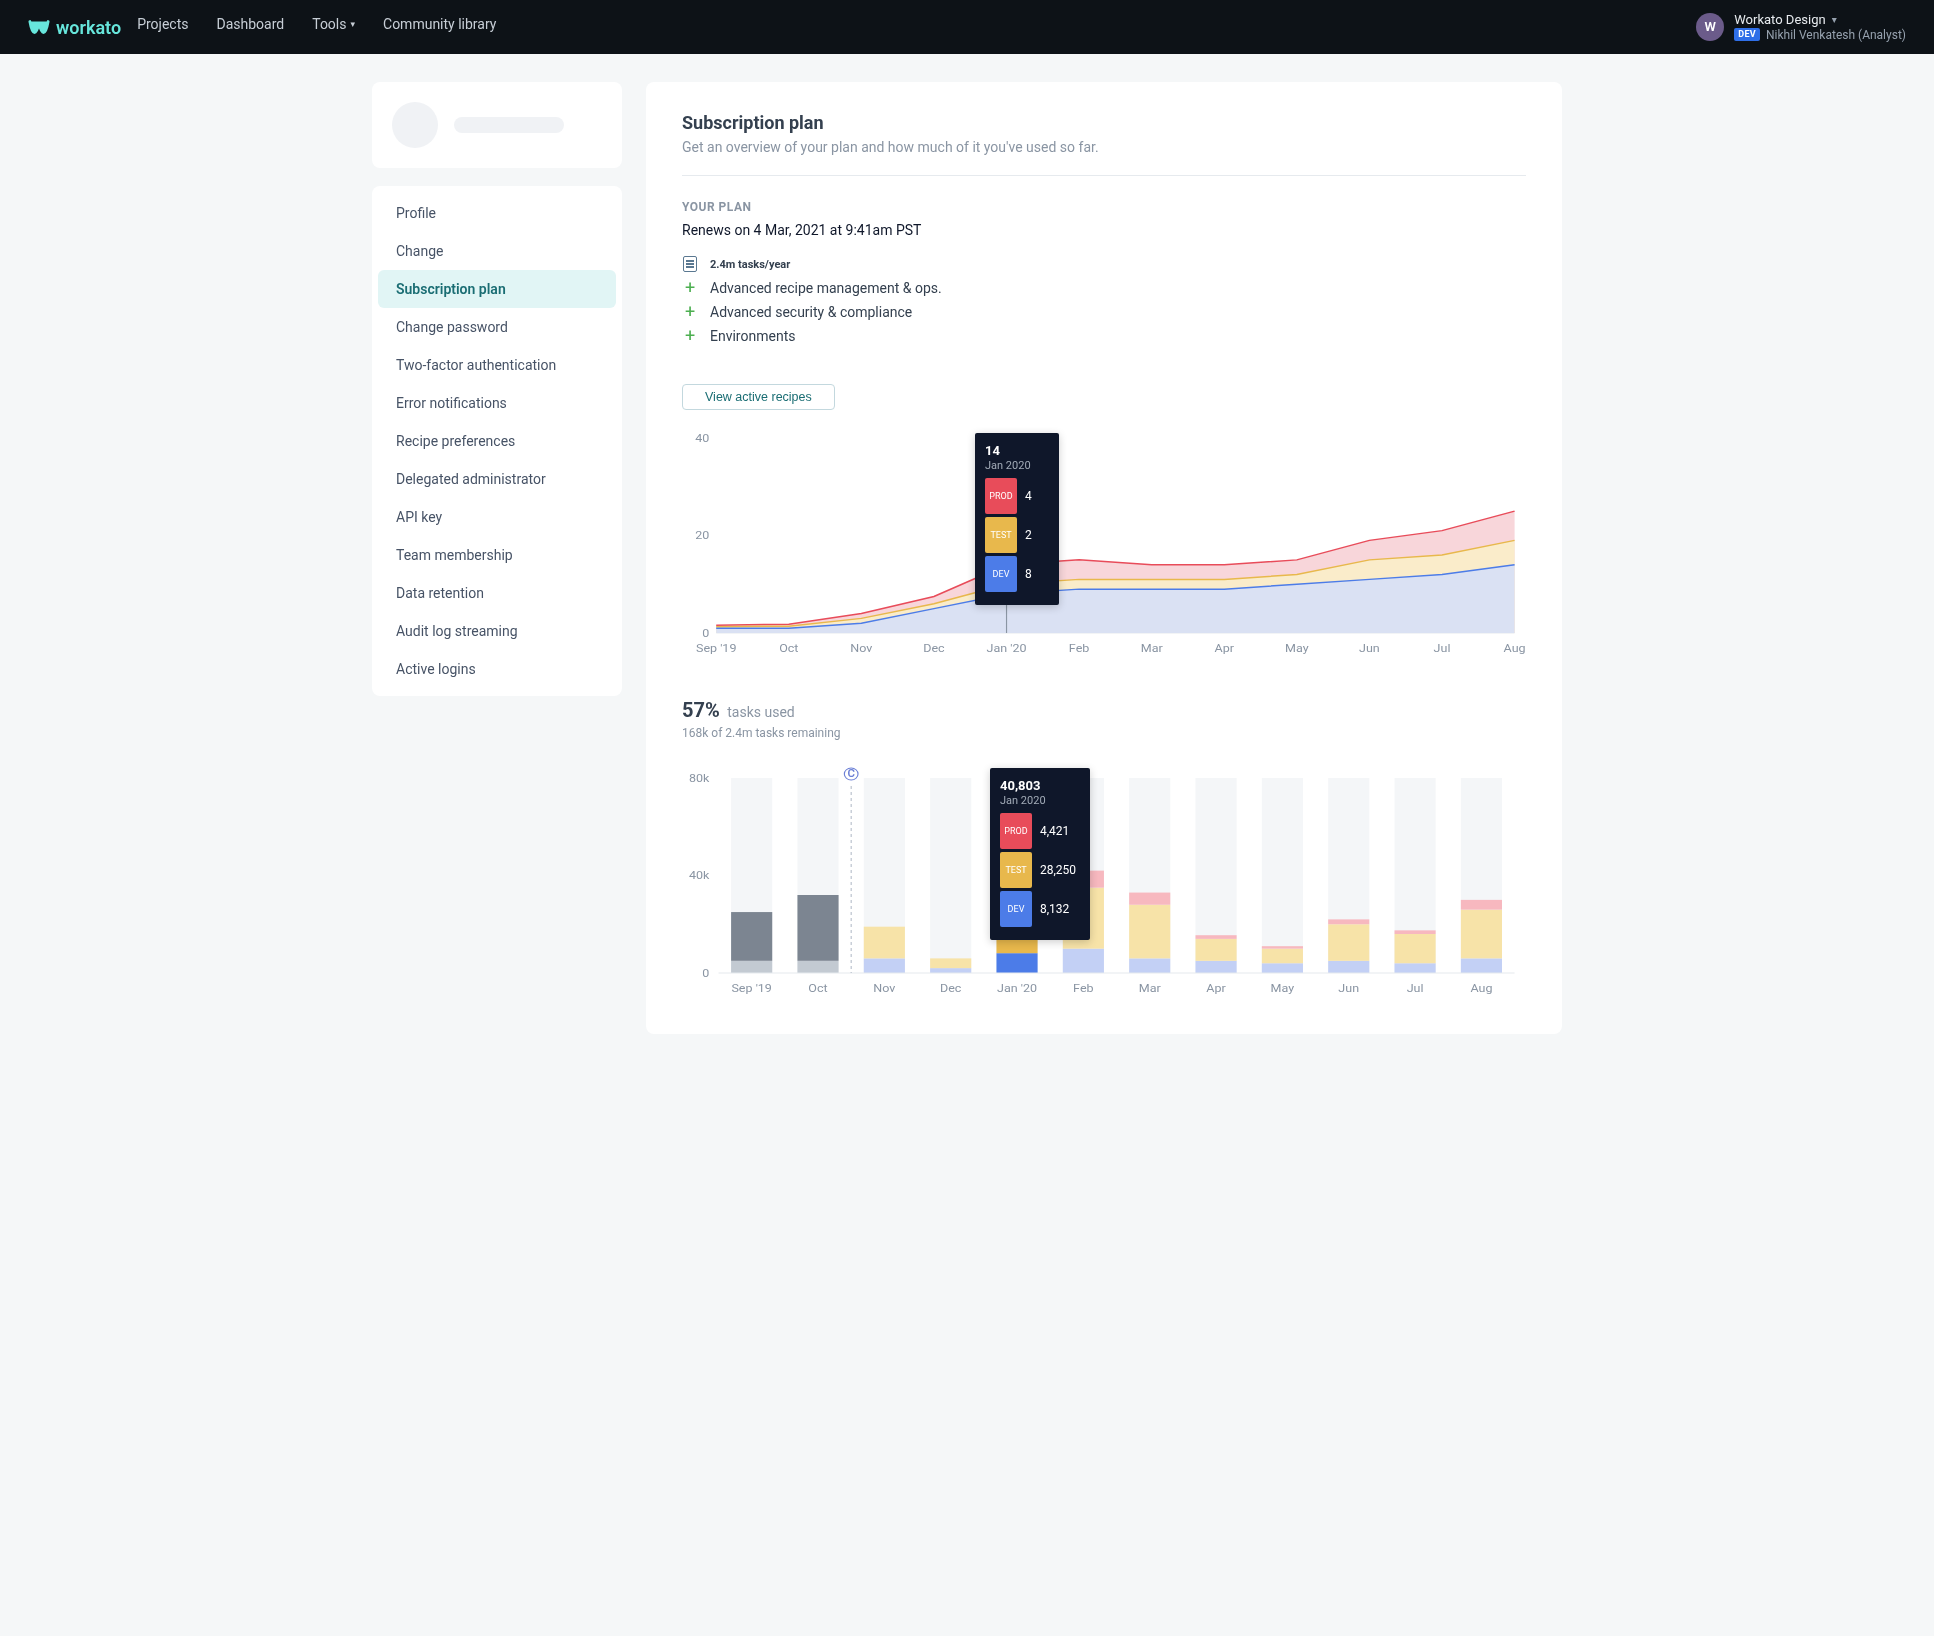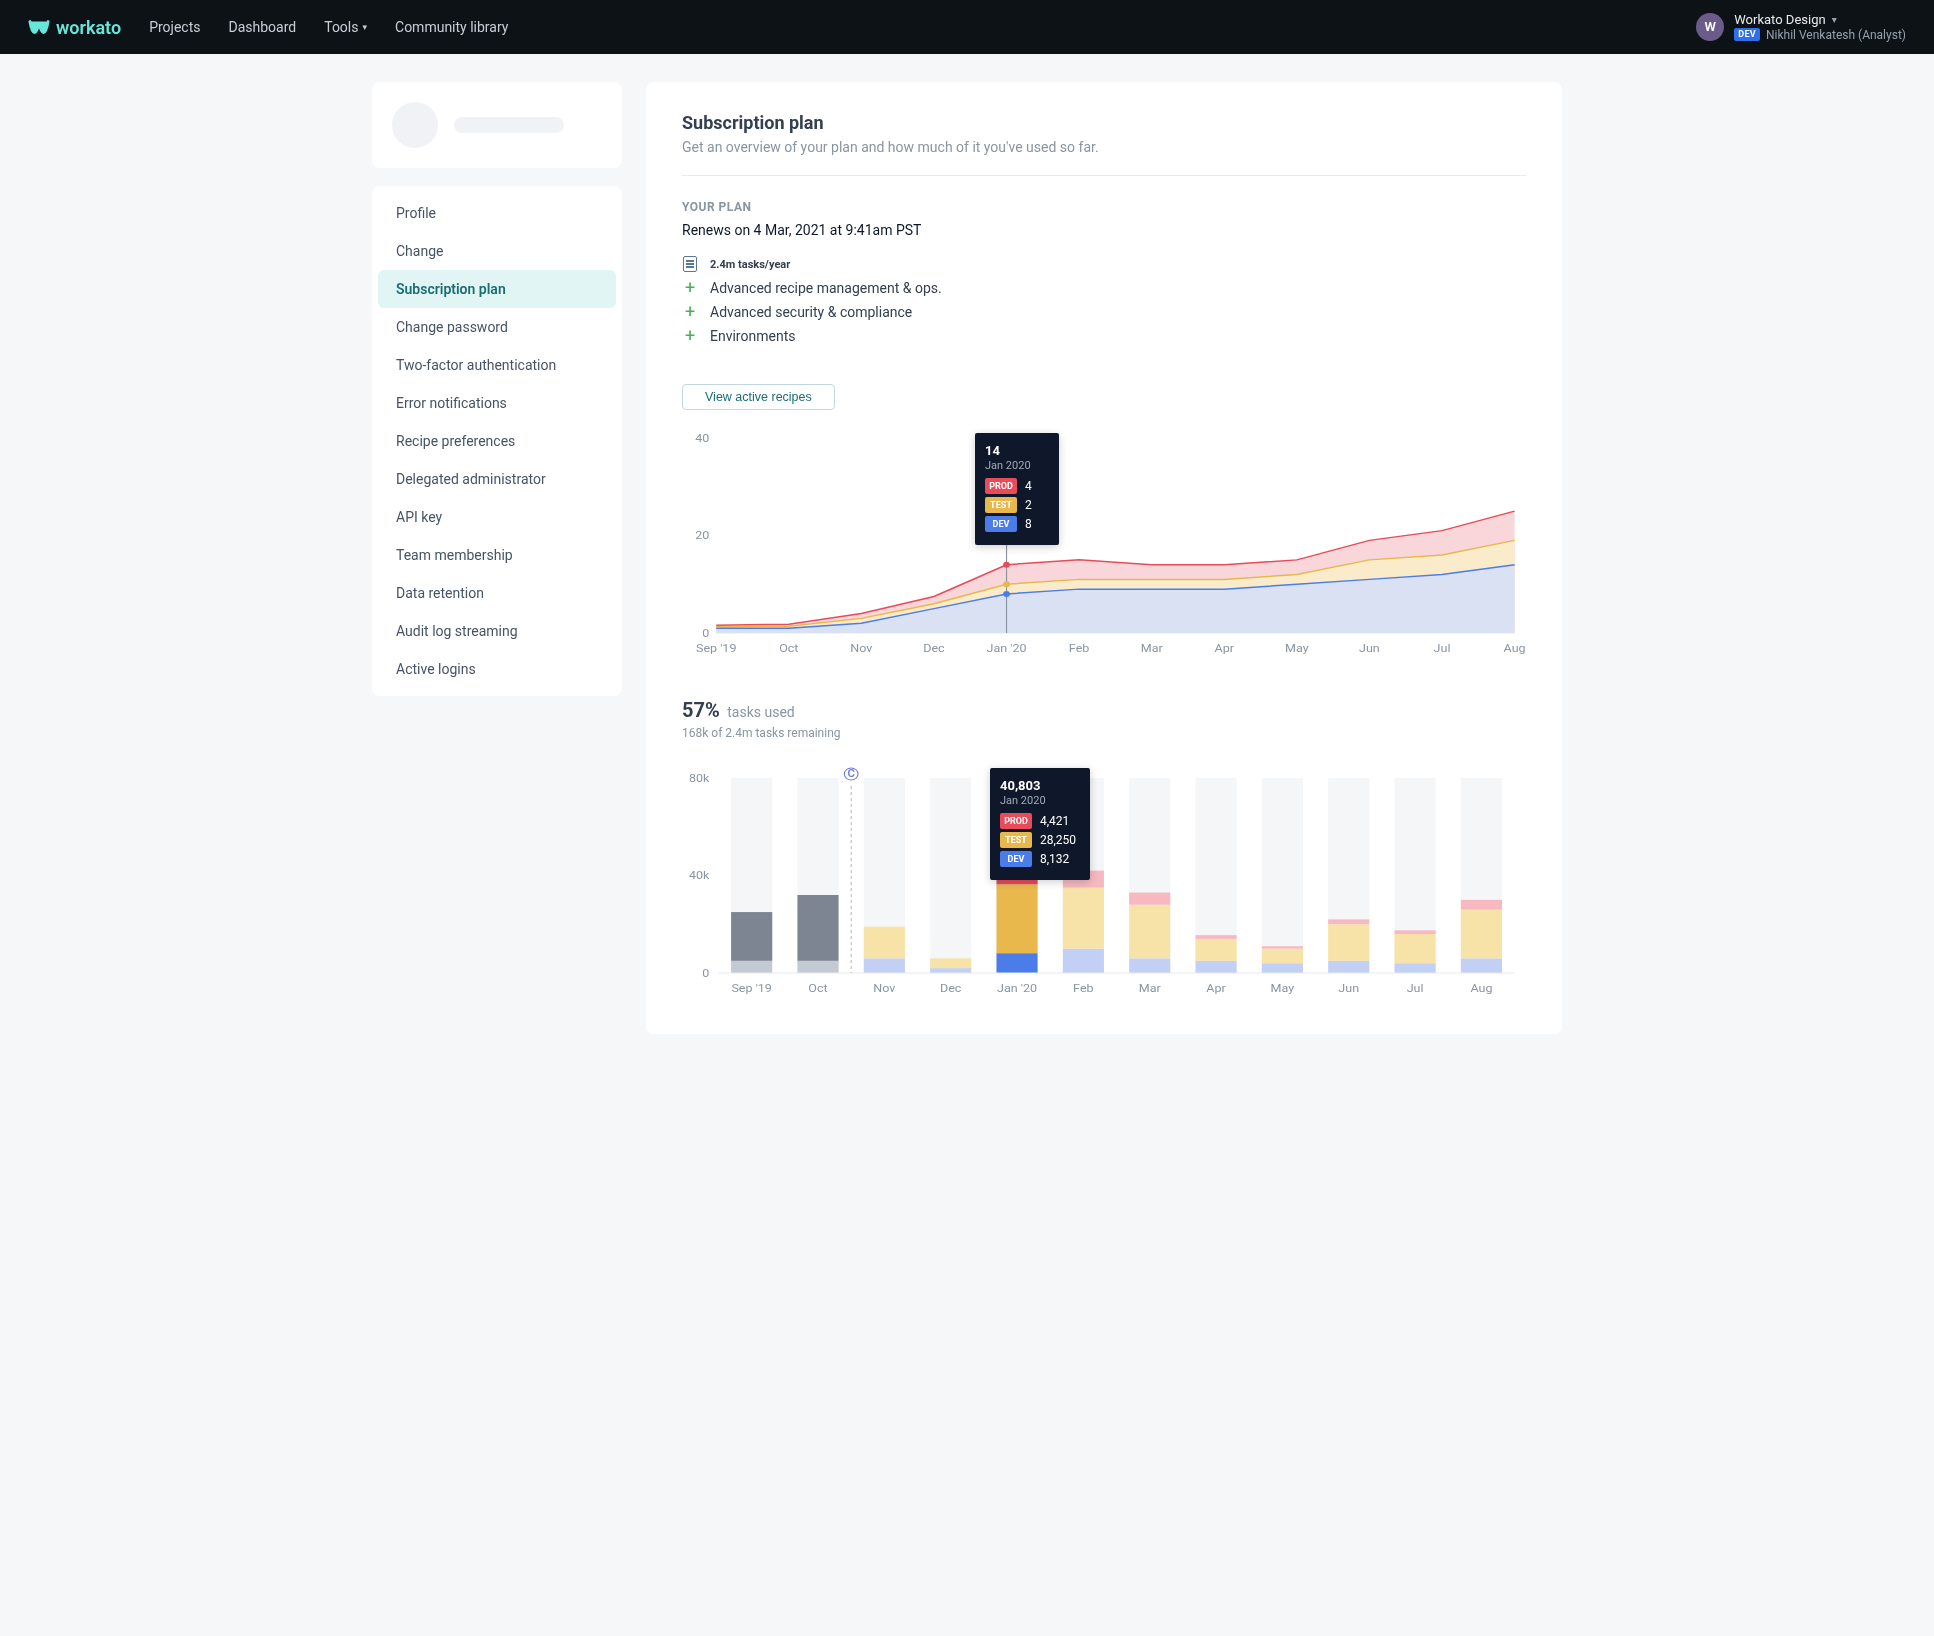--- a/index.html
+++ b/index.html
@@ -1,20 +1,20 @@
 <!DOCTYPE html>
 <html><head>
 <meta charset="utf-8">
 <style>
 * { margin: 0; padding: 0; box-sizing: border-box; }
 body { font-family: -apple-system, BlinkMacSystemFont, "Segoe UI", Roboto, sans-serif; background: #f5f7f8; color: #475366; font-size: 14px; }
 
 
 .topnav { background: #0d1217; height: 54px; display: flex; align-items: center; padding: 0 28px; justify-content: space-between; }
-.topnav-left { display: flex; align-items: center; gap: 28px; }
+.topnav-left { display: flex; align-items: flex-start; gap: 16px; }
 .logo { display: flex; align-items: center; gap: 6px; color: #67e6dc; font-weight: 600; font-size: 18px; }
 .logo svg { width: 22px; height: 22px; }
 .nav-links { display: flex; gap: 28px; }
 .nav-link { color: #c7ced6; font-size: 14px; cursor: pointer; display: flex; align-items: center; gap: 4px; }
 .topnav-right { display: flex; align-items: center; gap: 10px; }
 .avatar-circle { width: 28px; height: 28px; border-radius: 50%; background: #6b5b8a; color: #fff; display: flex; align-items: center; justify-content: center; font-size: 13px; font-weight: 600; }
 .user-block { text-align: left; line-height: 1.2; }
 .user-top { color: #e6eaee; font-size: 13px; display: flex; align-items: center; gap: 6px; }
 .user-bottom { color: #96a1ae; font-size: 12px; display: flex; align-items: center; gap: 6px; }
 .env-badge { background: #2f6fe8; color: #fff; font-size: 9px; font-weight: 700; padding: 1px 4px; border-radius: 2px; letter-spacing: 0.3px; }
@@ -60,21 +60,21 @@
 .y-tick-label { font-size: 11px; fill: #8a95a3; text-anchor: end; }
 .x-tick-label { font-size: 11px; fill: #8a95a3; text-anchor: middle; }
 .axis-line { stroke: #e6eaee; stroke-width: 1; }
 .vline { stroke: #8a95a3; stroke-width: 1; }
 
 
 .tooltip { position: absolute; background: #0f172a; color: #fff; border-radius: 2px; padding: 10px 14px 10px 10px; font-size: 12px; min-width: 84px; box-shadow: 0 2px 8px rgba(0,0,0,0.2); }
 .tt-title { font-weight: 700; font-size: 13px; }
 .tt-sub { color: #a2abb7; font-size: 11px; margin-top: 1px; margin-bottom: 6px; }
 .tt-row { display: flex; align-items: center; gap: 8px; margin: 3px 0; }
-.tt-badge { font-size: 9px; font-weight: 700; padding: 3px 4px; border-radius: 2px; color: #fff; min-width: 32px; text-align: center; }
+.tt-badge { font-size: 9px; font-weight: 400; padding: 13px 4px; border-radius: 2px; color: #fff; min-width: 32px; text-align: center; }
 .b-prod { background: #e84c5a; }
 .b-test { background: #e8b84c; }
 .b-dev { background: #4c7ce8; }
 
 .tasks-chart { height: 240px; }
 .c-marker { font-size: 10px; fill: #6b7fd6; text-anchor: middle; font-weight: 600; }
 .c-circle { fill: none; stroke: #6b7fd6; stroke-width: 1; }
 </style>
 </head>
 <body>

